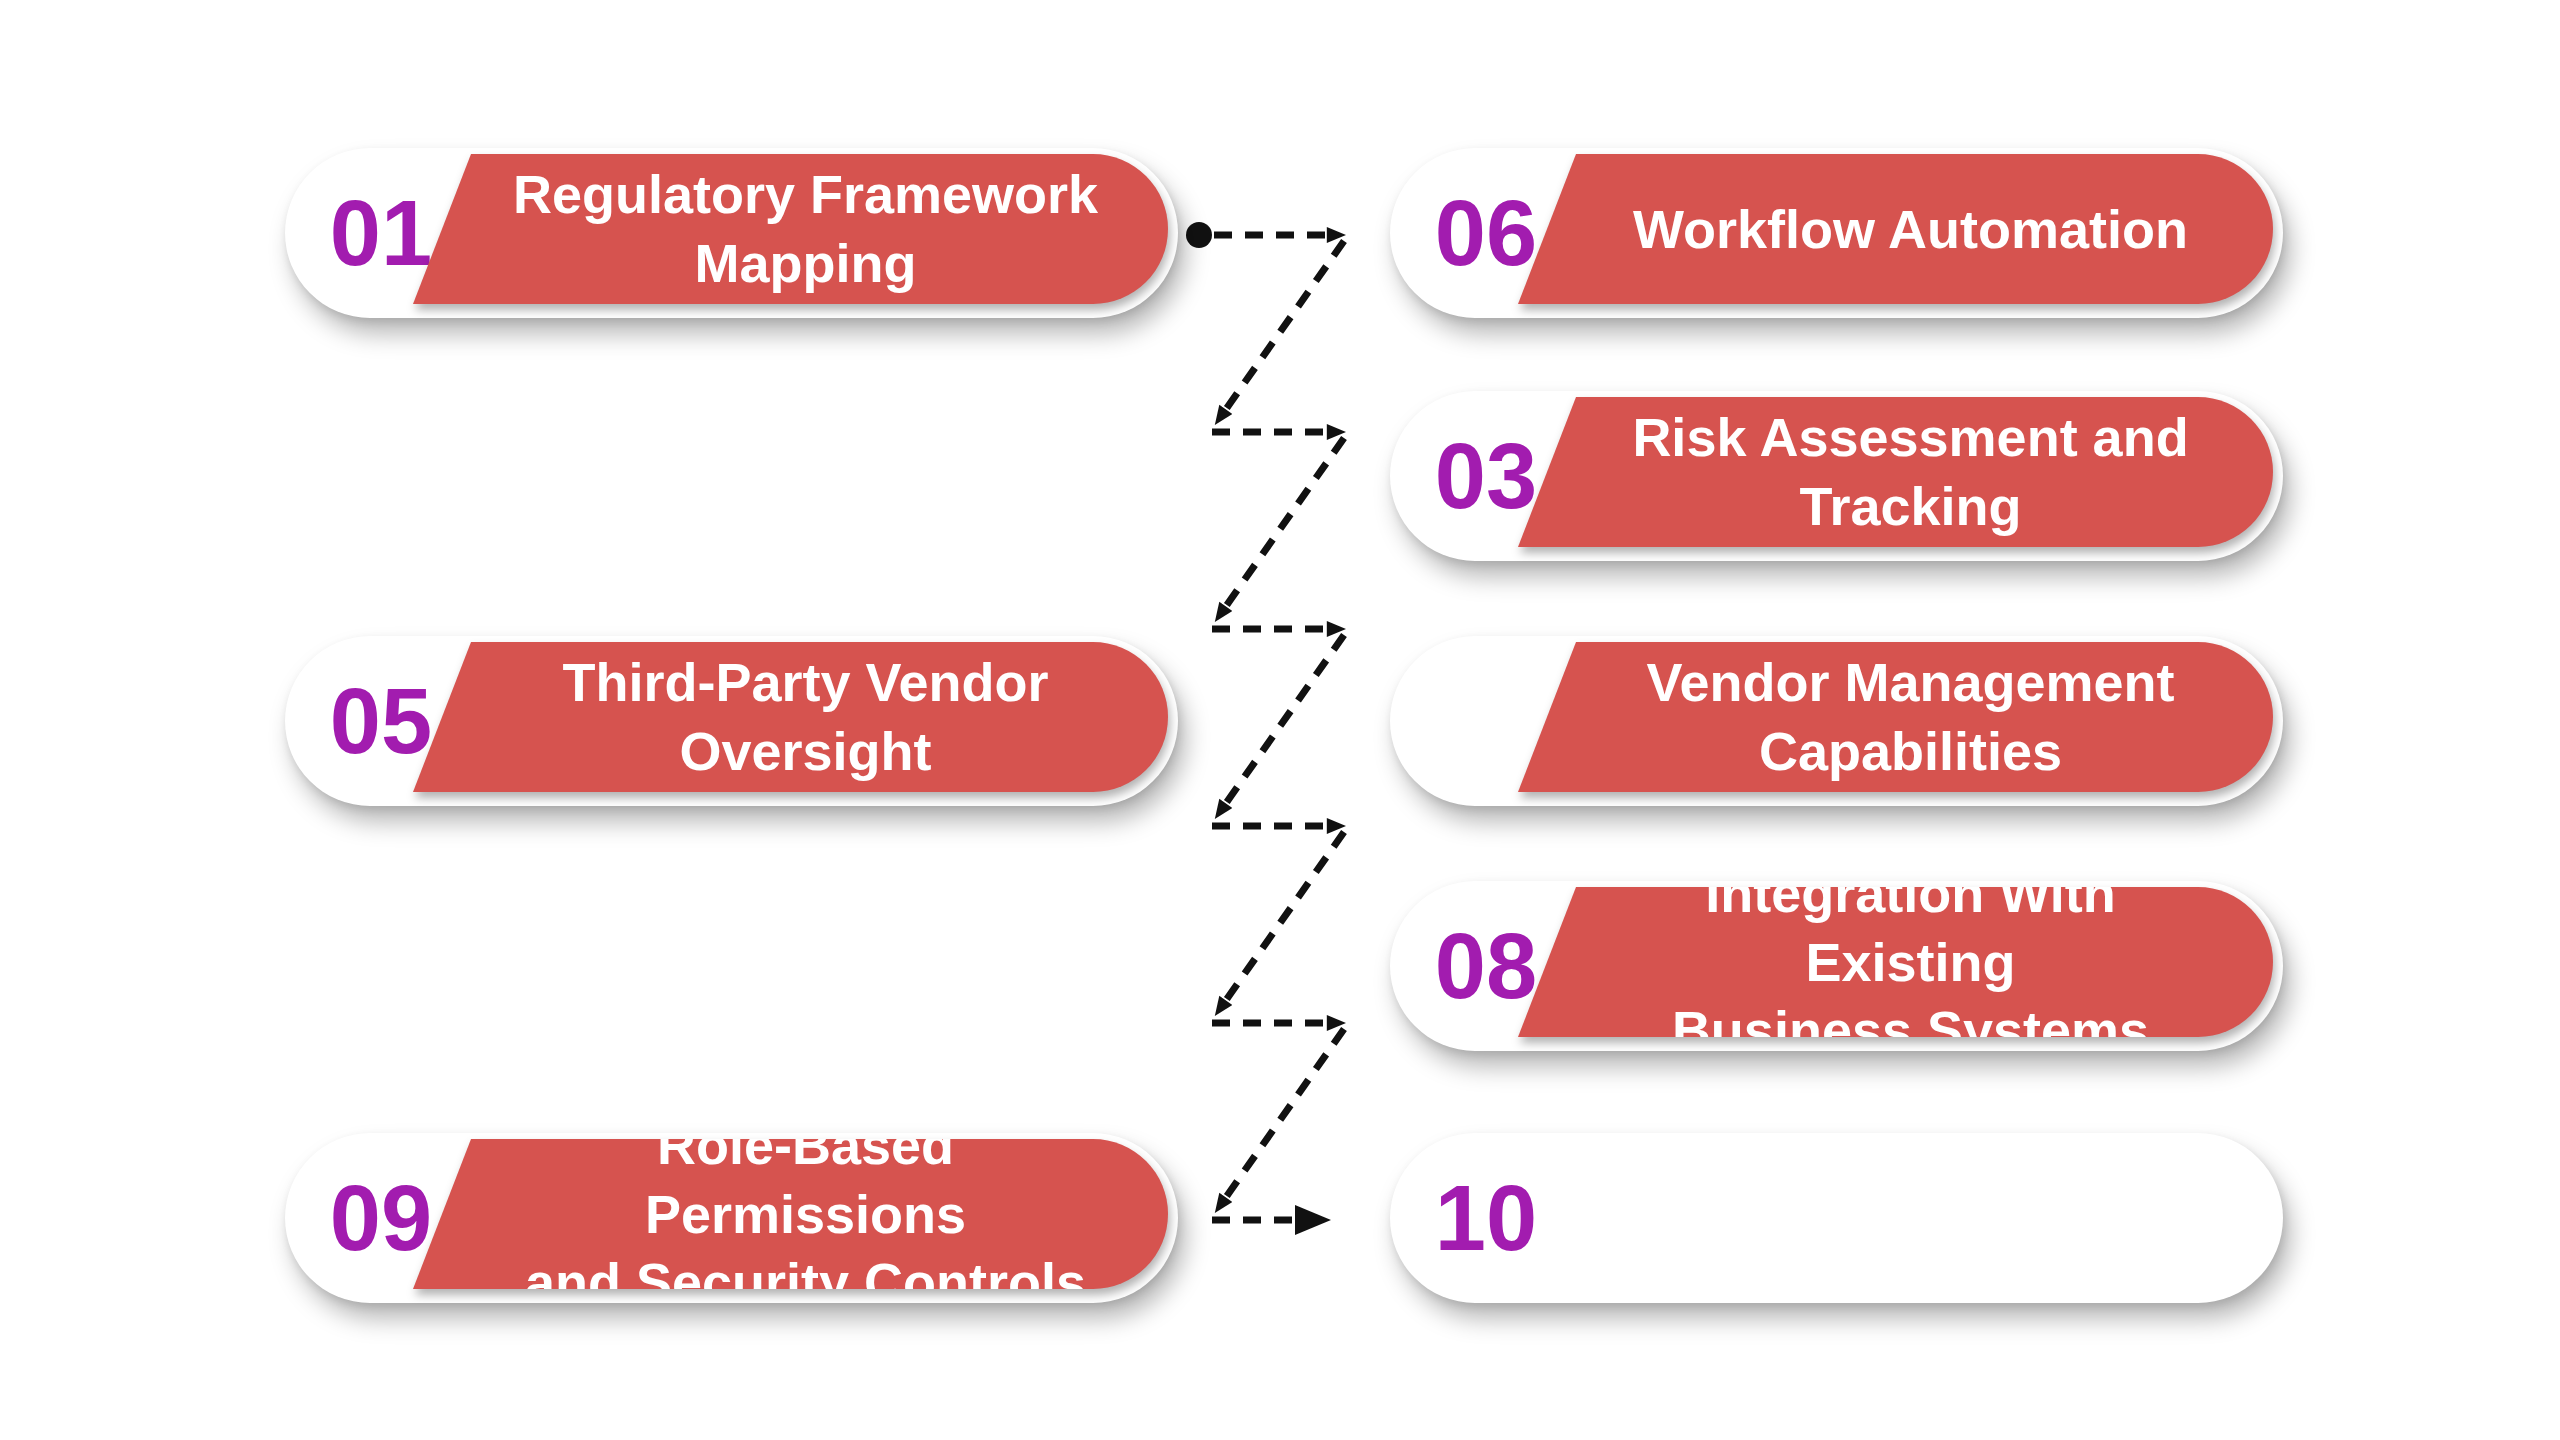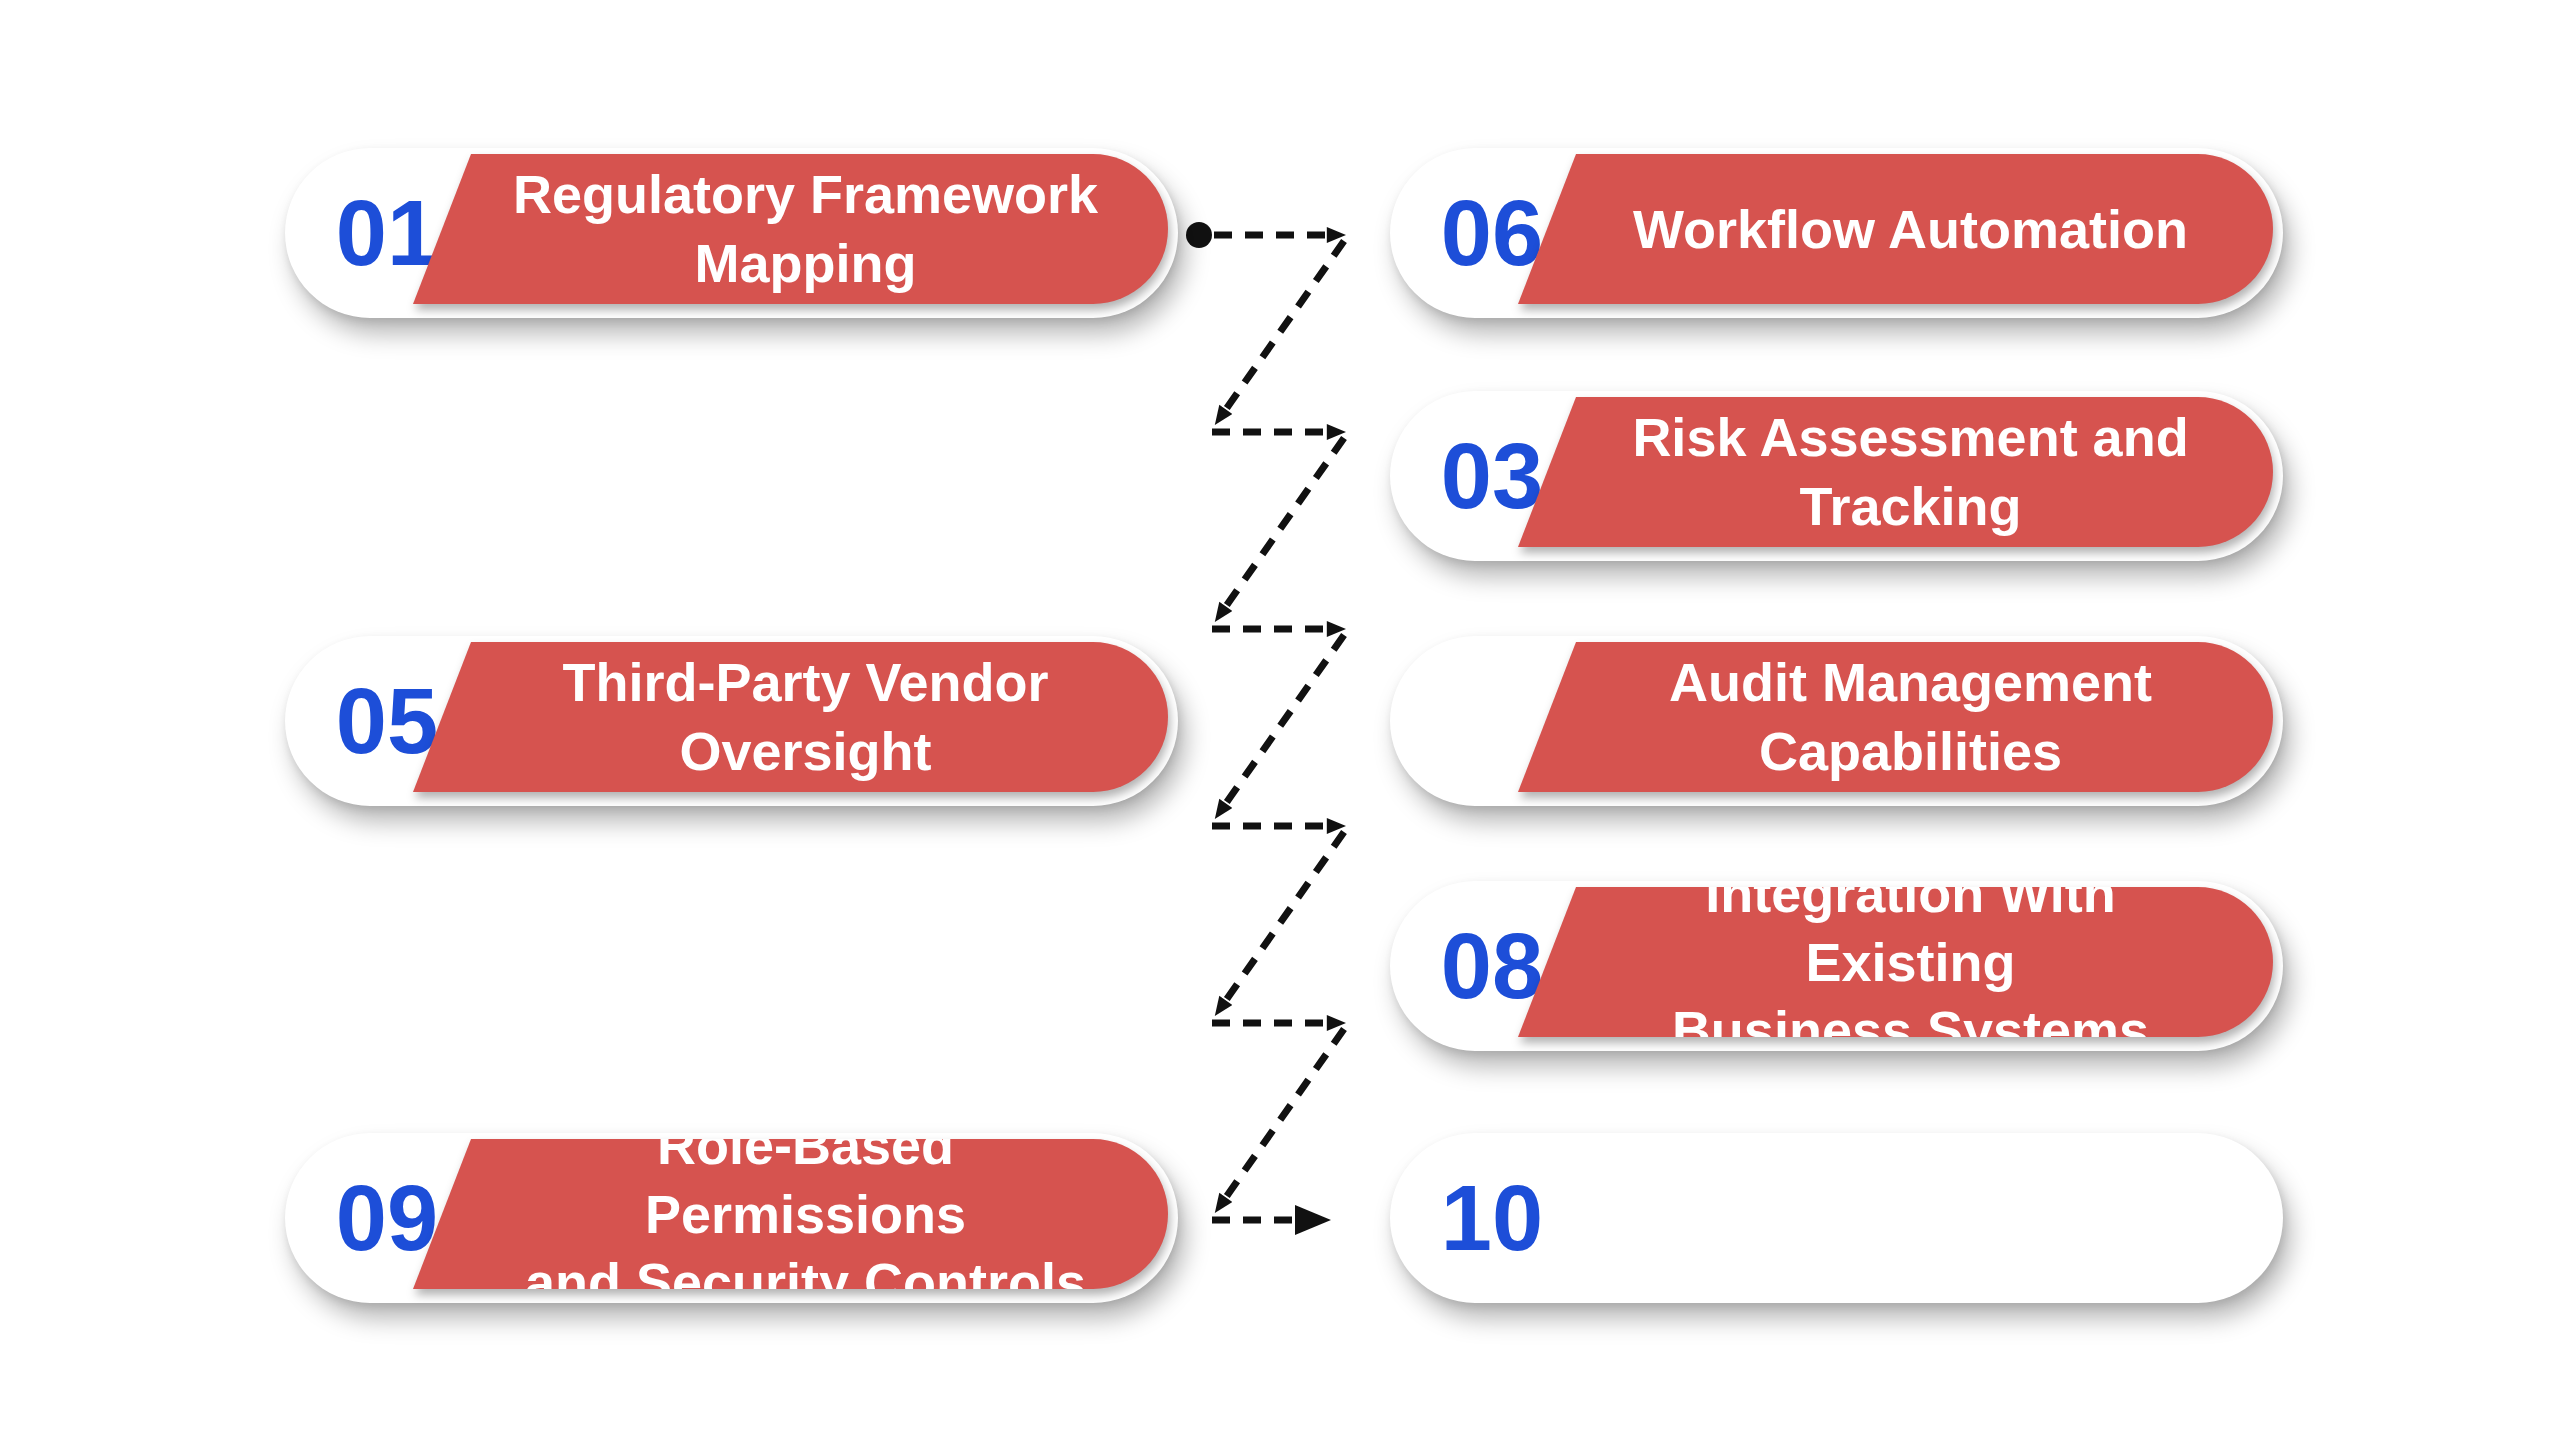--- a/index.html
+++ b/index.html
@@ -8,23 +8,23 @@
 
   .pill{
     position:absolute;width:893px;height:170px;background:#ffffff;border-radius:88px;
     box-shadow:8px 16px 24px rgba(0,0,0,0.28), 2px 4px 8px rgba(0,0,0,0.10);
   }
   .colL{left:285px;}
   .colR{left:1390px;}
   .row1{top:148px}.row2{top:391px}.row3{top:636px}.row4{top:881px}.row5{top:1133px}
 
   .num{
-    position:absolute;left:18px;top:0;bottom:0;width:168px;
+    position:absolute;left:12px;top:0;bottom:0;width:168px;
     display:flex;align-items:center;justify-content:center;
-    font-size:92px;font-weight:700;color:#1d4ed8;
+    font-size:92px;font-weight:700;color:#a21caf;
   }
   .redwrap{
     position:absolute;left:128px;right:10px;top:6px;bottom:14px;
     filter:drop-shadow(2px 6px 5px rgba(0,0,0,0.30));
   }
   .red{
     width:100%;height:100%;background:#d6534f;border-radius:0 80px 80px 0;
     clip-path:polygon(58px 0%, 102% 0%, 102% 100%, 0% 100%);
     display:flex;align-items:center;justify-content:center;
   }
@@ -107,21 +107,21 @@
       <div class="red">
         <div class="label">Third-Party Vendor
 Oversight</div>
       </div>
     </div>
   </div>
 
   <div class="pill colR row3">
     <div class="redwrap">
       <div class="red">
-        <div class="label">Audit Management
+        <div class="label">Vendor Management
 Capabilities</div>
       </div>
     </div>
   </div>
 
 
   <div class="pill colR row4">
     <div class="num">08</div>
     <div class="redwrap">
       <div class="red">

